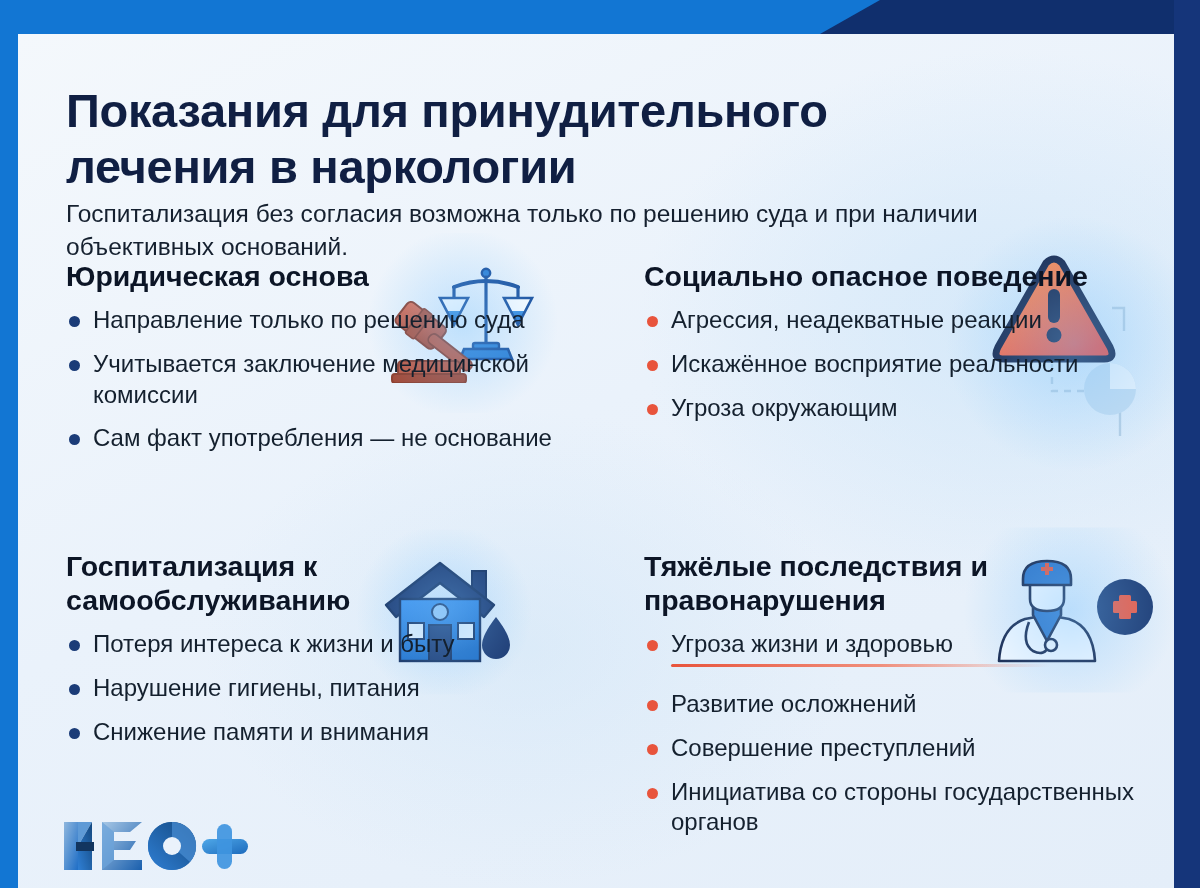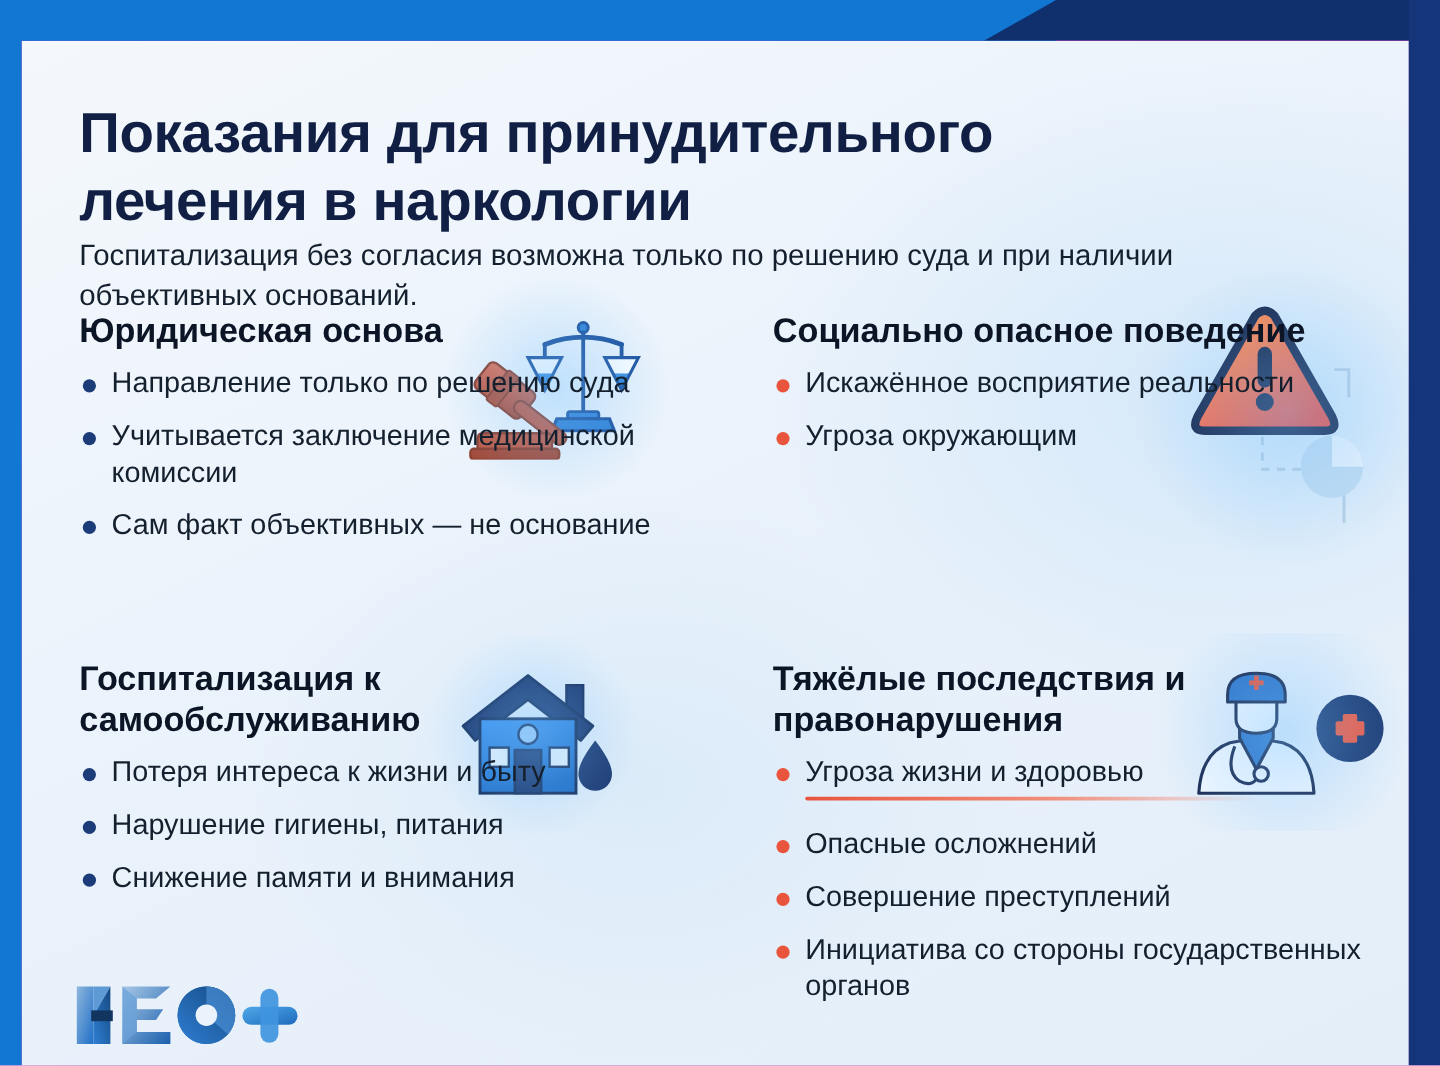--- a/index.html
+++ b/index.html
@@ -227,21 +227,21 @@
               <rect x="8" y="62" width="62" height="15" rx="4" fill="#c05a44" stroke="#8e3f2e" stroke-width="2"></rect>
               <rect x="2" y="75" width="74" height="9" rx="3" fill="#a34a38" stroke="#8e3f2e" stroke-width="2"></rect>
             </g>
           </svg>
         </div>
 
         <h2 class="sec-head">Юридическая основа</h2>
         <ul class="bullets">
           <li class="bullet">Направление только по решению суда</li>
           <li class="bullet">Учитывается заключение медицинской комиссии</li>
-          <li class="bullet">Сам факт объективных — не основание</li>
+          <li class="bullet">Сам факт употребления — не основание</li>
         </ul>
       </div>
 
       <div class="section col-r" style="top:0;">
 
         <div class="icon-wrap icon-warning">
           <div class="glow"></div>
           <svg viewBox="0 0 180 185" width="180" height="185">
             <defs>
               <linearGradient id="triG" x1="0" y1="0" x2="0.7" y2="1">
@@ -262,20 +262,21 @@
               <path d="M126 138 L126 112 A26 26 0 0 1 152 138 Z" fill="#eaf3fb"></path>
             </g>
             <path d="M62 12 Q70 4 78 12 L126 96 Q132 108 120 108 L20 108 Q8 108 14 96 Z" fill="url(#triG)" stroke="#17264c" stroke-width="7" stroke-linejoin="round"></path>
             <rect x="64" y="38" width="12" height="34" rx="6" fill="#17264c"></rect>
             <circle cx="70" cy="84" r="7.5" fill="#17264c"></circle>
           </svg>
         </div>
 
         <h2 class="sec-head">Социально опасное поведение</h2>
         <ul class="bullets">
+          <li class="bullet">Агрессия, неадекватные реакции</li>
           <li class="bullet">Искажённое восприятие реальности</li>
           <li class="bullet">Угроза окружающим</li>
         </ul>
       </div>
 
       <div class="section col-l" style="top:290px;">
 
         <div class="icon-wrap icon-house">
           <div class="glow"></div>
           <svg viewBox="0 0 140 110" width="140" height="110">
@@ -326,21 +327,21 @@
             </g>
           </svg>
         </div>
 
         <h2 class="sec-head">Тяжёлые последствия и правонарушения</h2>
         <ul class="bullets">
           <li class="bullet" style="margin-bottom:4px;">Угроза жизни и здоровью</li>
         </ul>
         <div class="divider"></div>
         <ul class="bullets">
-          <li class="bullet">Опасные осложнений</li>
+          <li class="bullet">Развитие осложнений</li>
           <li class="bullet">Совершение преступлений</li>
           <li class="bullet">Инициатива со стороны государственных органов</li>
         </ul>
       </div>
 
     </div>
 
     <div class="logo">
       <svg viewBox="0 0 190 52" width="190" height="52">
         <defs>

